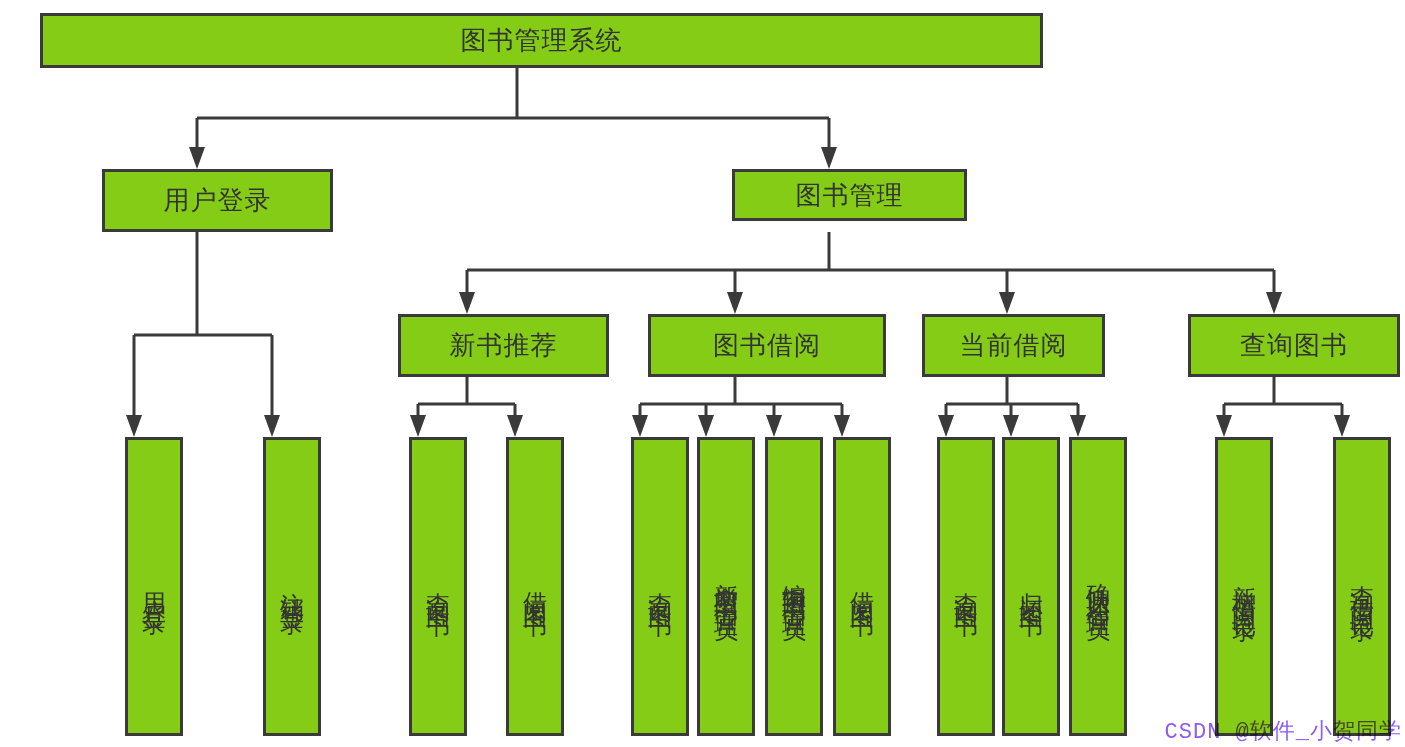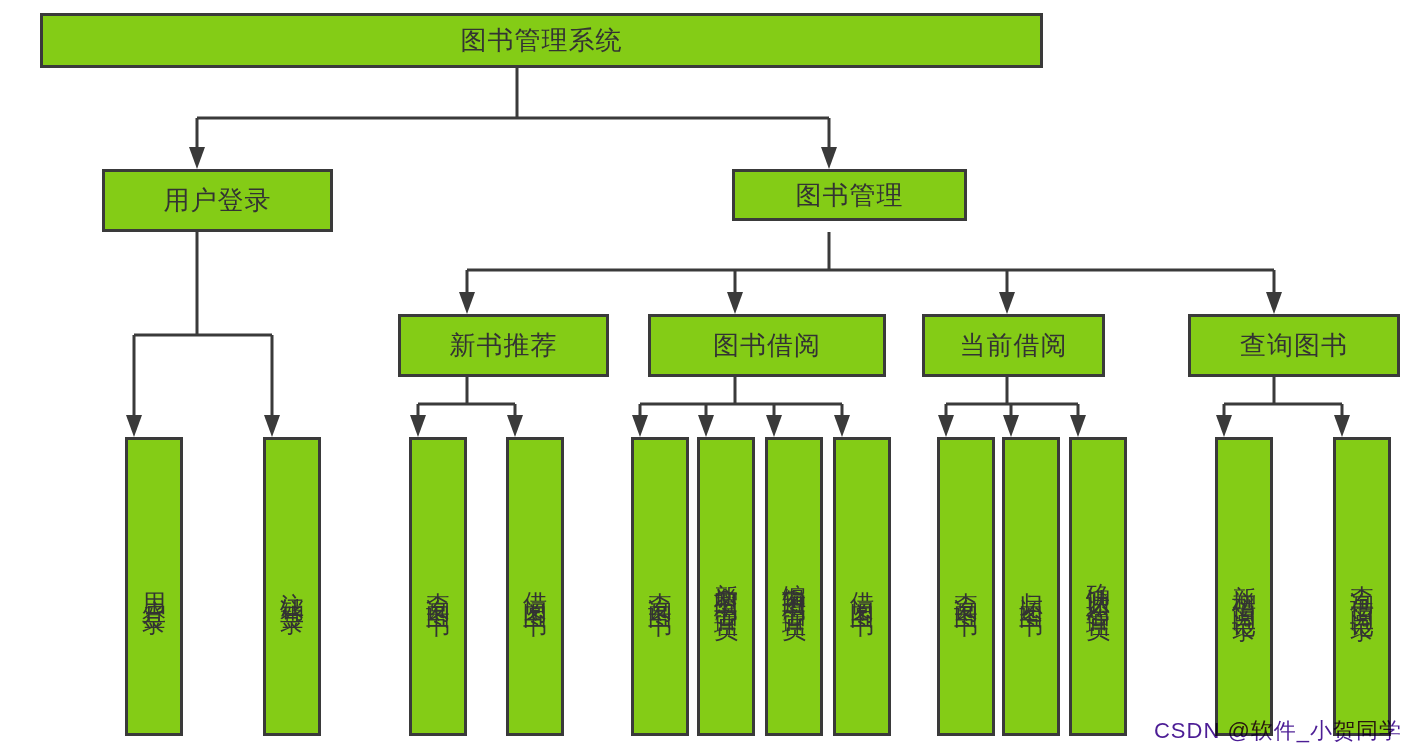--- a/index.html
+++ b/index.html
@@ -41,25 +41,26 @@
     white-space: nowrap;
   }
   .len4 span { letter-spacing: 7px; }
   .len6 span { letter-spacing: 7px; }
   .len9 span { letter-spacing: 5px; }
   .watermark {
     position: absolute;
     right: 3px;
     top: 716px;
     font-size: 22px;
-    color: #4c1d95;
+    color: #8b5cf6;
     letter-spacing: 1px;
     z-index: 2;
     mix-blend-mode: multiply;
     white-space: nowrap;
+    font-family: Liberation Mono, monospace;
   }
 </style>
 </head>
 <body>
 
 <div class="canvas">
 
   <svg class="connectors" width="1405" height="747" viewBox="0 0 1405 747">
     <g stroke="#3a3a3a" stroke-width="3" fill="none">
 

